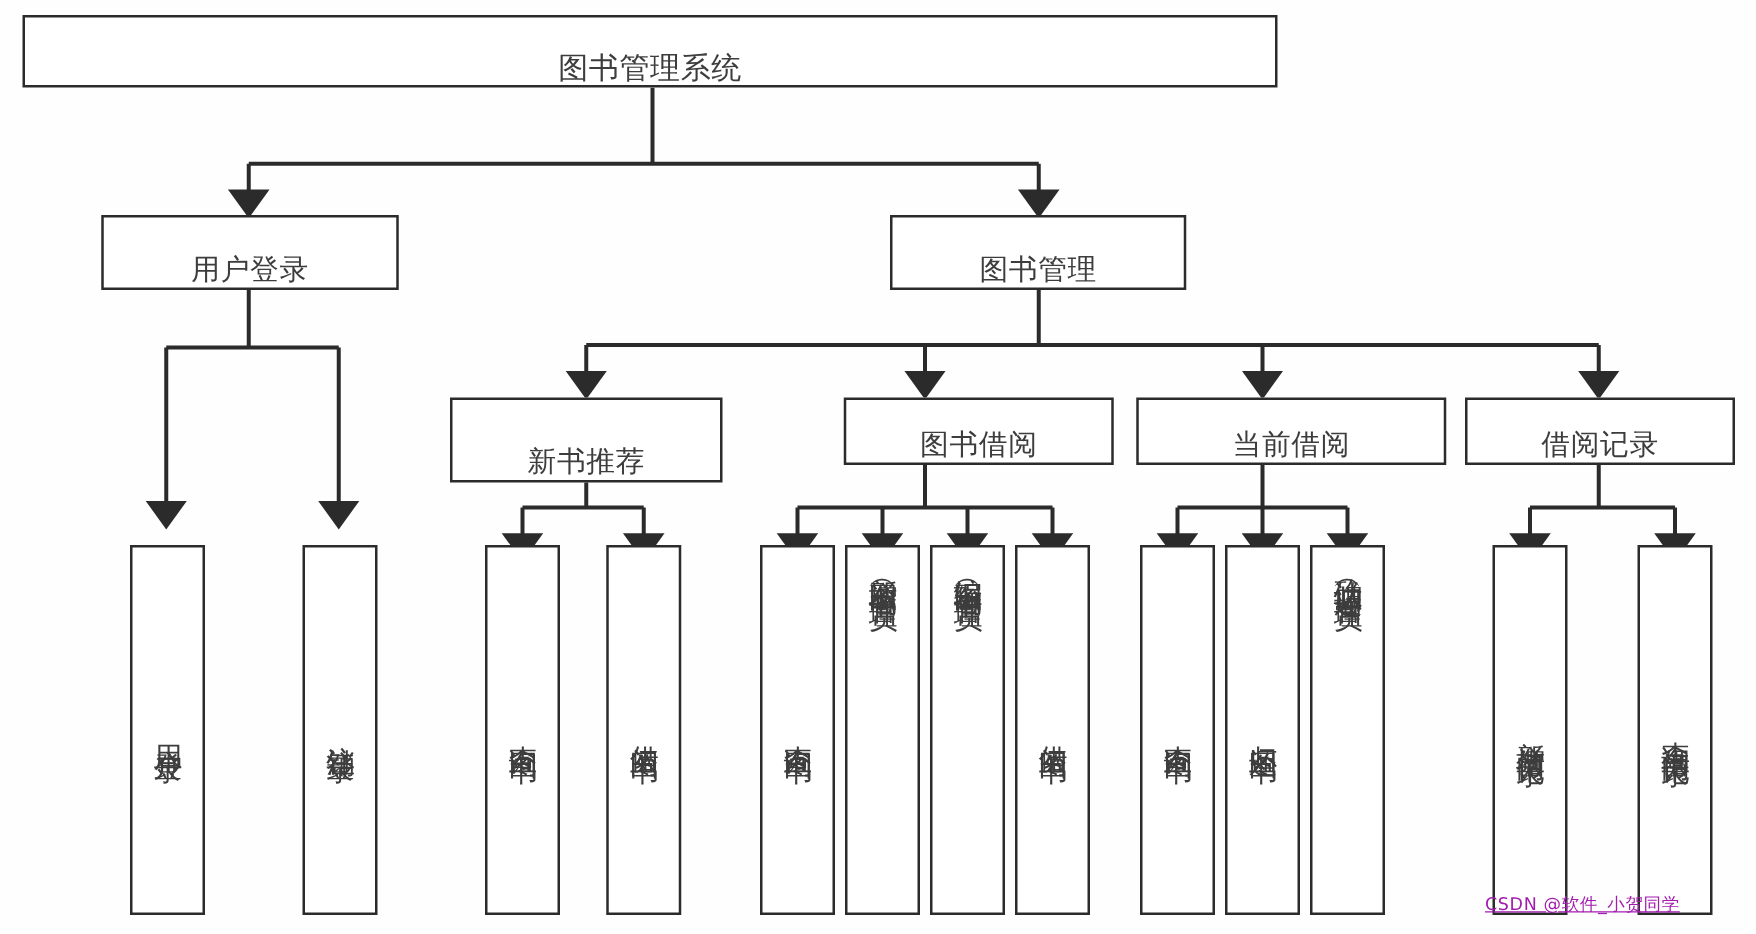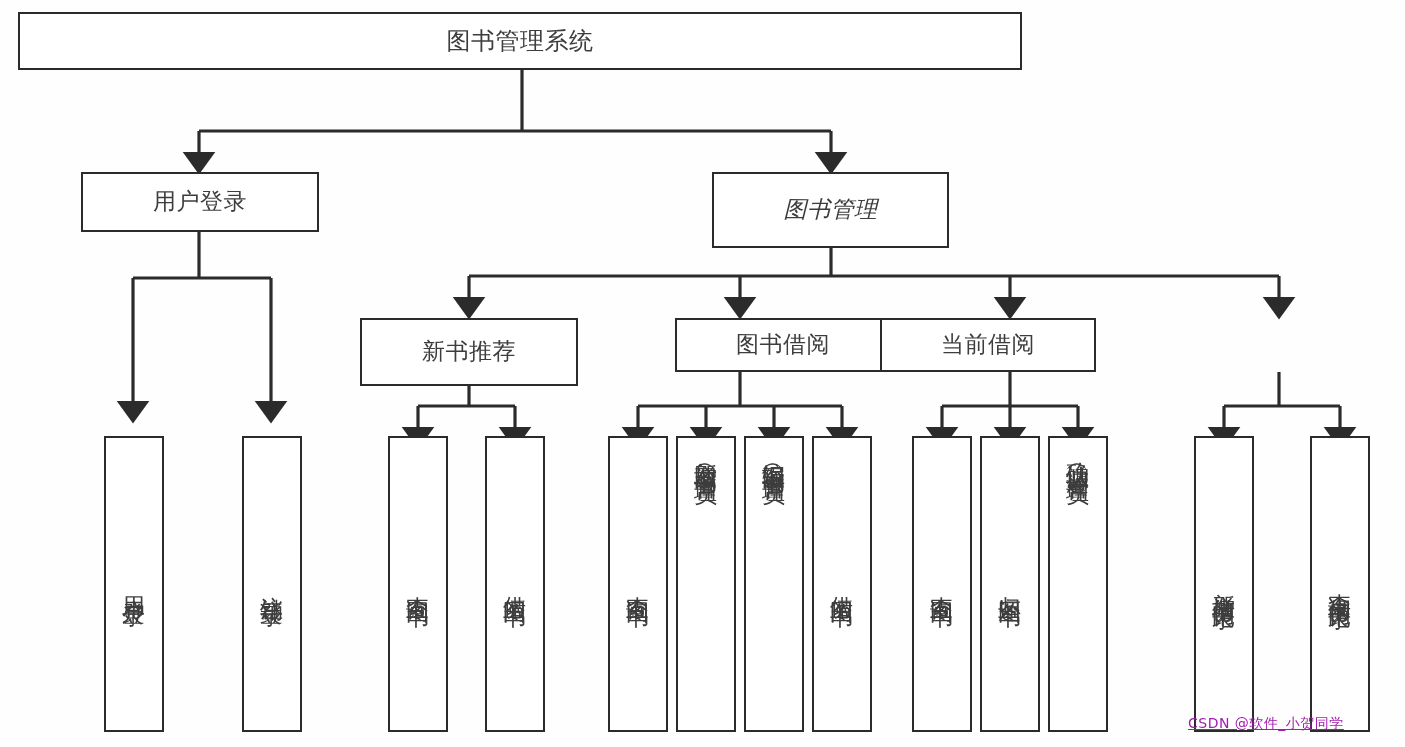--- a/index.html
+++ b/index.html
@@ -25,21 +25,21 @@
     width: 1405px;
     height: 747px;
     pointer-events: none;
   }
   .node {
     position: absolute;
     box-sizing: border-box;
     background: #ffffff;
     border: 2.5px solid #2b2b2b;
     display: flex;
-    align-items: center;
+    align-items: flex-end;
     justify-content: center;
     color: #3a3a3a;
     z-index: 2;
   }
   .node-label {
     display: block;
     text-align: center;
     line-height: 1.18;
     letter-spacing: 0.5px;
     color: #3d3d3d;
@@ -134,32 +134,35 @@
     </g>
   </svg>
 
   <div class="node h-node root" style="left:18px; top:12px; width:1004px; height:58px;">
     <span class="node-label">图书管理系统</span>
   </div>
 
   <div class="node h-node" style="left:81px; top:172px; width:238px; height:60px;">
     <span class="node-label">用户登录</span>
   </div>
-  <div class="node h-node" style="left:712px; top:172px; width:237px; height:76px;font-style:italic;">
+  <div class="node h-node" style="left:712px; top:172px; width:237px; height:60px;">
     <span class="node-label">图书管理</span>
   </div>
 
   <div class="node h-node" style="left:360px; top:318px; width:218px; height:68px;">
     <span class="node-label">新书推荐</span>
   </div>
   <div class="node h-node" style="left:632px; top:318px; width:216px; height:54px;margin-left:43px;">
     <span class="node-label">图书借阅</span>
   </div>
-  <div class="node h-node" style="left:880px; top:318px; width:216px; height:54px;">
+  <div class="node h-node" style="left:909px; top:318px; width:248px; height:54px;">
     <span class="node-label">当前借阅</span>
+  </div>
+  <div class="node h-node" style="left:1172px; top:318px; width:216px; height:54px;">
+    <span class="node-label">借阅记录</span>
   </div>
 
   <div class="node v-node" style="left:104px; top:436px; width:60px; height:296px;">
     <span class="node-label">用户登录</span>
   </div>
   <div class="node v-node" style="left:242px; top:436px; width:60px; height:296px;">
     <span class="node-label">注销登录</span>
   </div>
 
   <div class="node v-node" style="left:388px; top:436px; width:60px; height:296px;">

